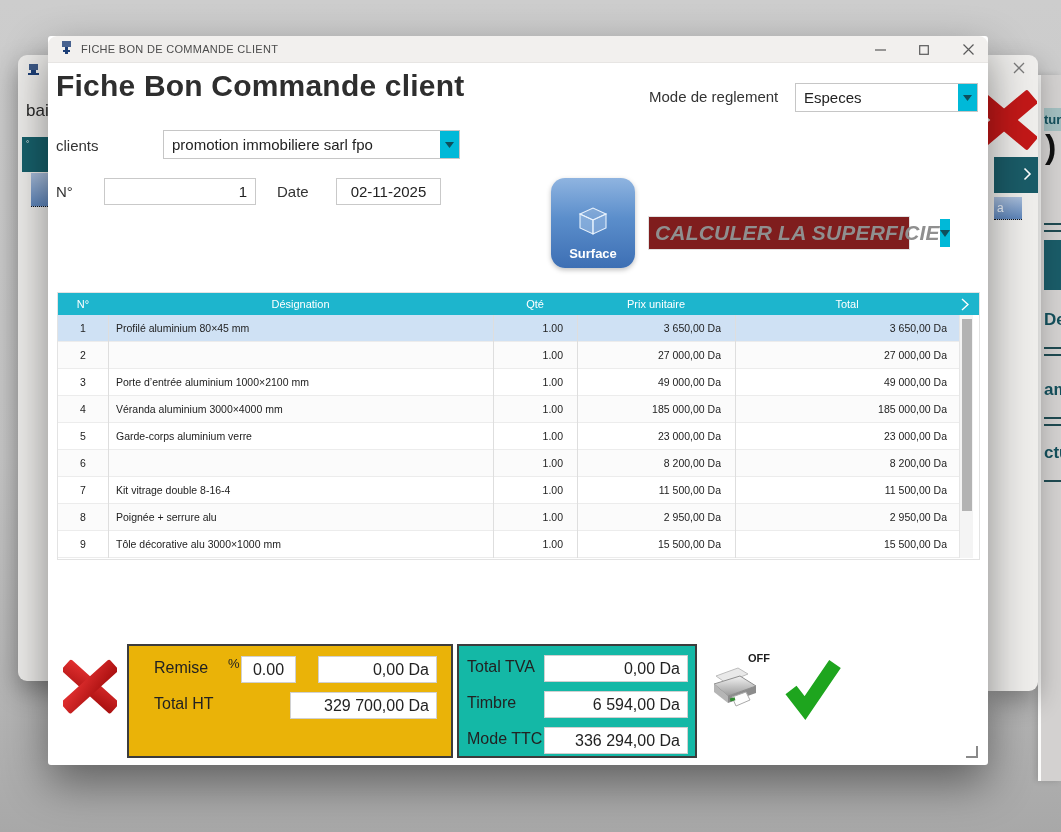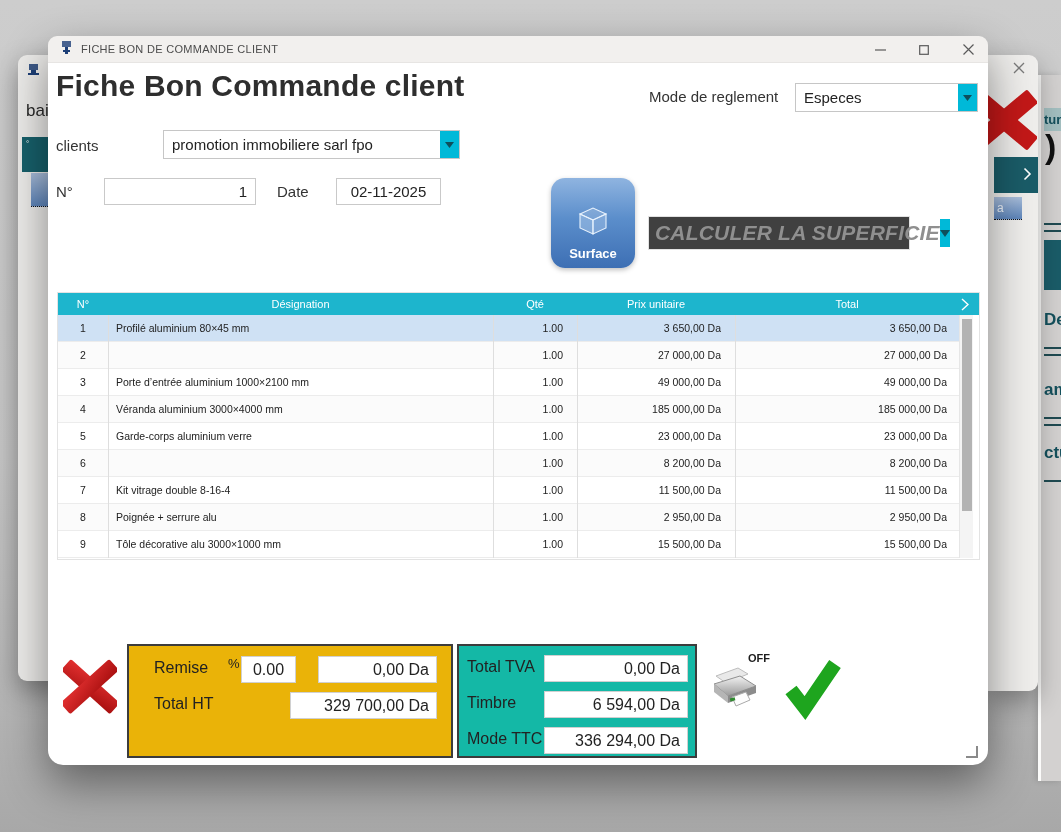--- a/index.html
+++ b/index.html
@@ -36,21 +36,21 @@
     background:#d3d1d0; border-left:3px solid #fbfbfa; box-shadow:-2px 0 6px rgba(0,0,0,.15); }
   .far-badge { position:absolute; left:3px; top:33px; width:20px; height:23px;
     background:#a3bfc0; color:#14505c; font-size:13px; font-weight:bold; line-height:23px; }
   .far-paren { position:absolute; left:4px; top:52px; font-size:34px; font-weight:bold; color:#111; }
   .far-line { position:absolute; left:3px; width:20px; border-top:2px solid #204b52; }
   .far-teal { position:absolute; left:3px; top:165px; width:20px; height:50px; background:#1a5c68; }
   .far-word { position:absolute; left:3px; color:#14505c; font-size:17px; font-weight:bold; }
 
   
   .win { position:absolute; left:48px; top:36px; width:940px; height:729px;
-    background:#fff; border-radius:15px; box-shadow:0 18px 45px rgba(0,0,0,.45); }
+    background:#fff; border-radius:3px; box-shadow:0 18px 45px rgba(0,0,0,.45); }
   .titlebar { position:absolute; left:0; top:0; width:100%; height:27px;
     background:#f2f0ee; border-radius:9px 9px 0 0; display:flex; align-items:center;
     border-bottom:1px solid #e7e5e3; }
   .titlebar .app-icon { margin:0 7px 0 11px; }
   .titlebar .title-text { font-size:11px; color:#4c4c4c; letter-spacing:.3px; }
   .win-controls { position:absolute; right:14px; top:0; height:27px; display:flex;
     align-items:center; gap:32px; }
   .win-controls .wc { width:12px; height:12px; display:flex; align-items:center;
     justify-content:center; cursor:default; }
 
@@ -77,21 +77,21 @@
   .date-field { left:288px; top:142px; width:105px; height:27px; }
 
   .surface-btn { position:absolute; left:503px; top:142px; width:84px; height:90px;
     border-radius:14px; background:linear-gradient(180deg,#8fb4e0 0%,#5b8ecb 45%,#3d6fb4 100%);
     box-shadow:0 2px 5px rgba(0,0,0,.25); display:flex; flex-direction:column;
     align-items:center; justify-content:flex-end; padding-bottom:7px; cursor:pointer; }
   .surface-btn .cube { margin-bottom:4px; }
   .surface-btn .surface-label { color:#fff; font-weight:bold; font-size:13px; }
 
   .calc-box { position:absolute; left:600px; top:180px; width:262px; height:34px;
-    background:#404040; border:1px solid #e2e2e2; display:flex; align-items:center; }
+    background:#7f1d1d; border:1px solid #e2e2e2; display:flex; align-items:center; }
   .calc-text { flex:1; font-size:21px; font-weight:bold; font-style:italic; color:#8f8f8f;
     letter-spacing:.2px; padding-left:6px; white-space:nowrap; }
   .calc-btn { width:22px; height:28px; margin-right:2px; background:#00b9d8;
     display:flex; align-items:center; justify-content:center; cursor:pointer; }
 
   
   .grid { position:absolute; left:9px; top:256px; width:923px; height:268px;
     border:1px solid #e3e3e3; background:#fff; }
   .ghead { position:absolute; left:0; top:0; width:100%; height:22px; background:#1db5cd; }
   .ghead .h { position:absolute; top:0; height:22px; line-height:22px; color:#fff;

